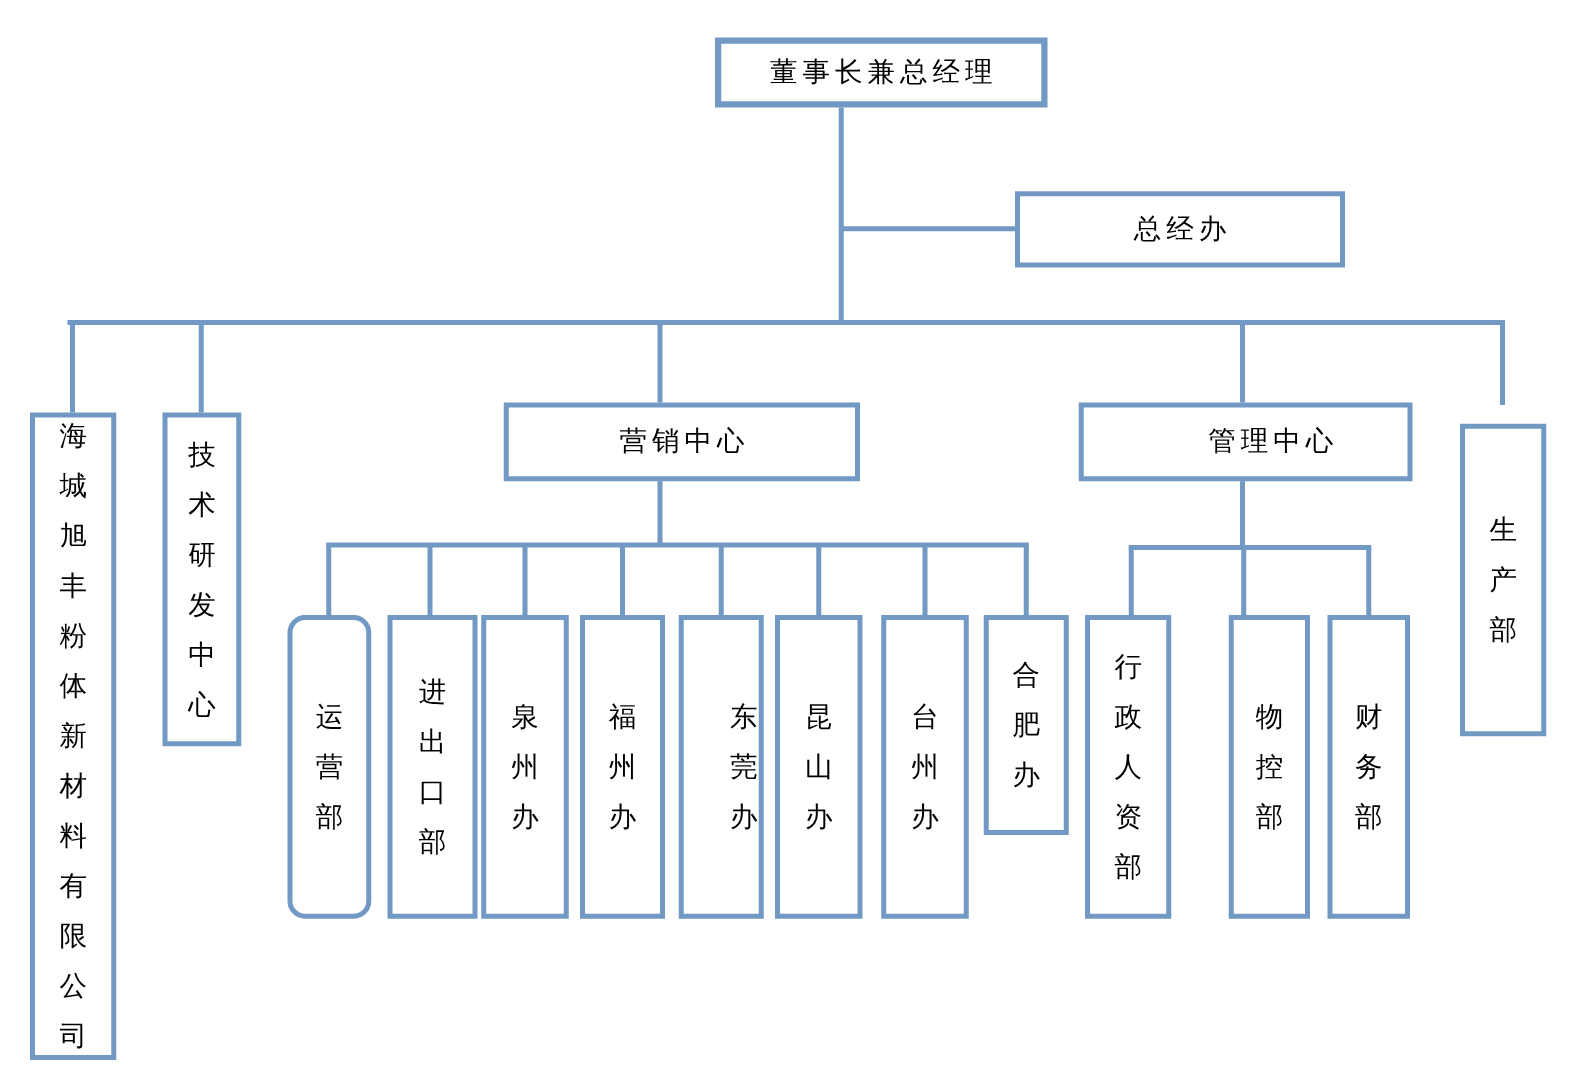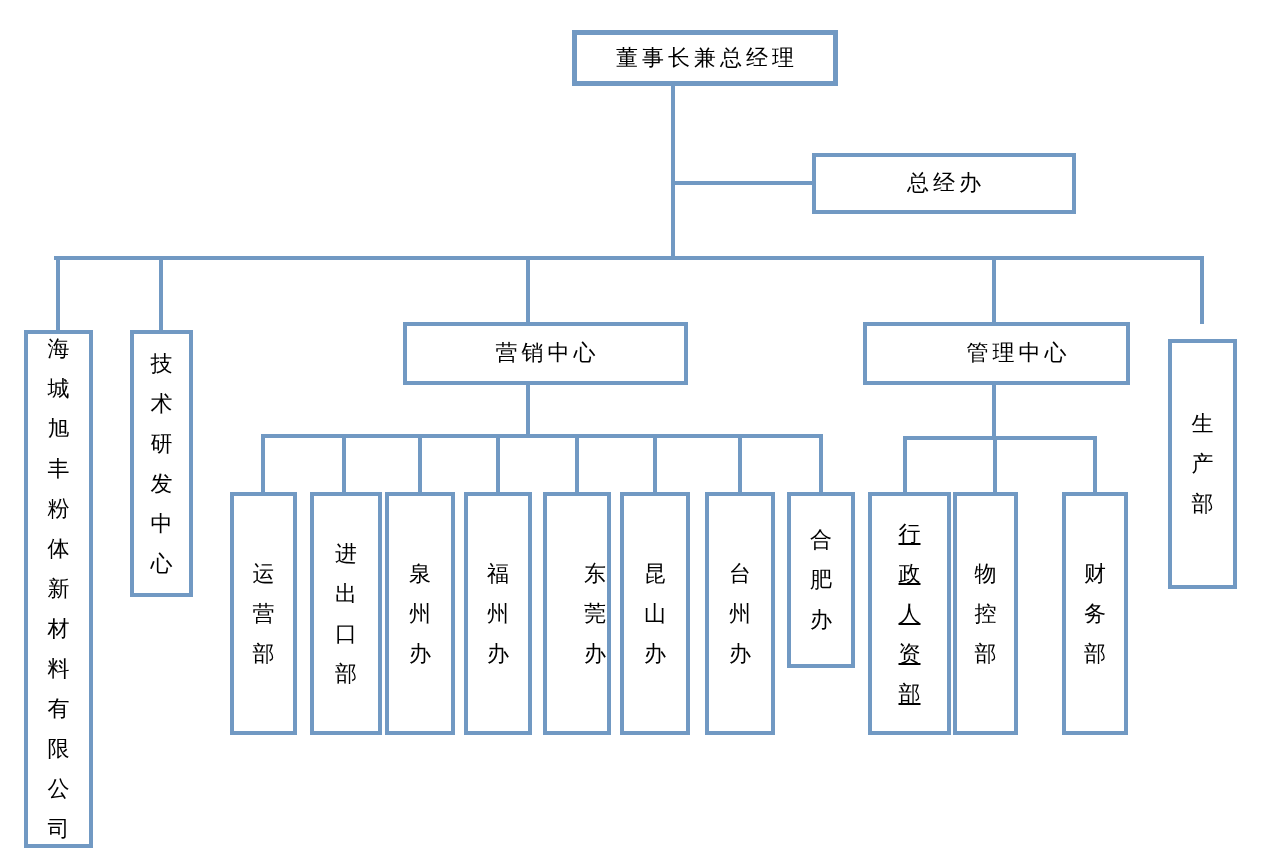--- a/index.html
+++ b/index.html
@@ -84,21 +84,21 @@
   </div>
 
   <div class="node" style="left:863px; top:322px; width:267px; height:63px;padding-left:40px;">
     <span class="lbl">管理中心</span>
   </div>
 
   <div class="node v" style="left:1168px; top:339px; width:69px; height:250px;">
     <span class="lbl">生产部</span>
   </div>
 
-  <div class="node v" style="left:230px; top:492px; width:67px; height:243px;">
+  <div class="node v" style="left:230px; top:492px; width:67px; height:243px;border-radius:14px;">
     <span class="lbl">运营部</span>
   </div>
 
   <div class="node v" style="left:310px; top:492px; width:72px; height:243px;">
     <span class="lbl">进出口部</span>
   </div>
 
   <div class="node v" style="left:385px; top:492px; width:70px; height:243px;">
     <span class="lbl">泉州办</span>
   </div>
@@ -116,25 +116,25 @@
   </div>
 
   <div class="node v" style="left:705px; top:492px; width:70px; height:243px;">
     <span class="lbl">台州办</span>
   </div>
 
   <div class="node v" style="left:787px; top:492px; width:68px; height:176px;">
     <span class="lbl">合肥办</span>
   </div>
 
-  <div class="node v" style="left:868px; top:492px; width:83px; height:243px;text-decoration:underline;">
+  <div class="node v" style="left:868px; top:492px; width:69px; height:243px;">
     <span class="lbl">行政人资部</span>
   </div>
 
-  <div class="node v" style="left:953px; top:492px; width:65px; height:243px;">
+  <div class="node v" style="left:983px; top:492px; width:65px; height:243px;">
     <span class="lbl">物控部</span>
   </div>
 
   <div class="node v" style="left:1062px; top:492px; width:66px; height:243px;">
     <span class="lbl">财务部</span>
   </div>
 
 </div>
 
 </body></html>

